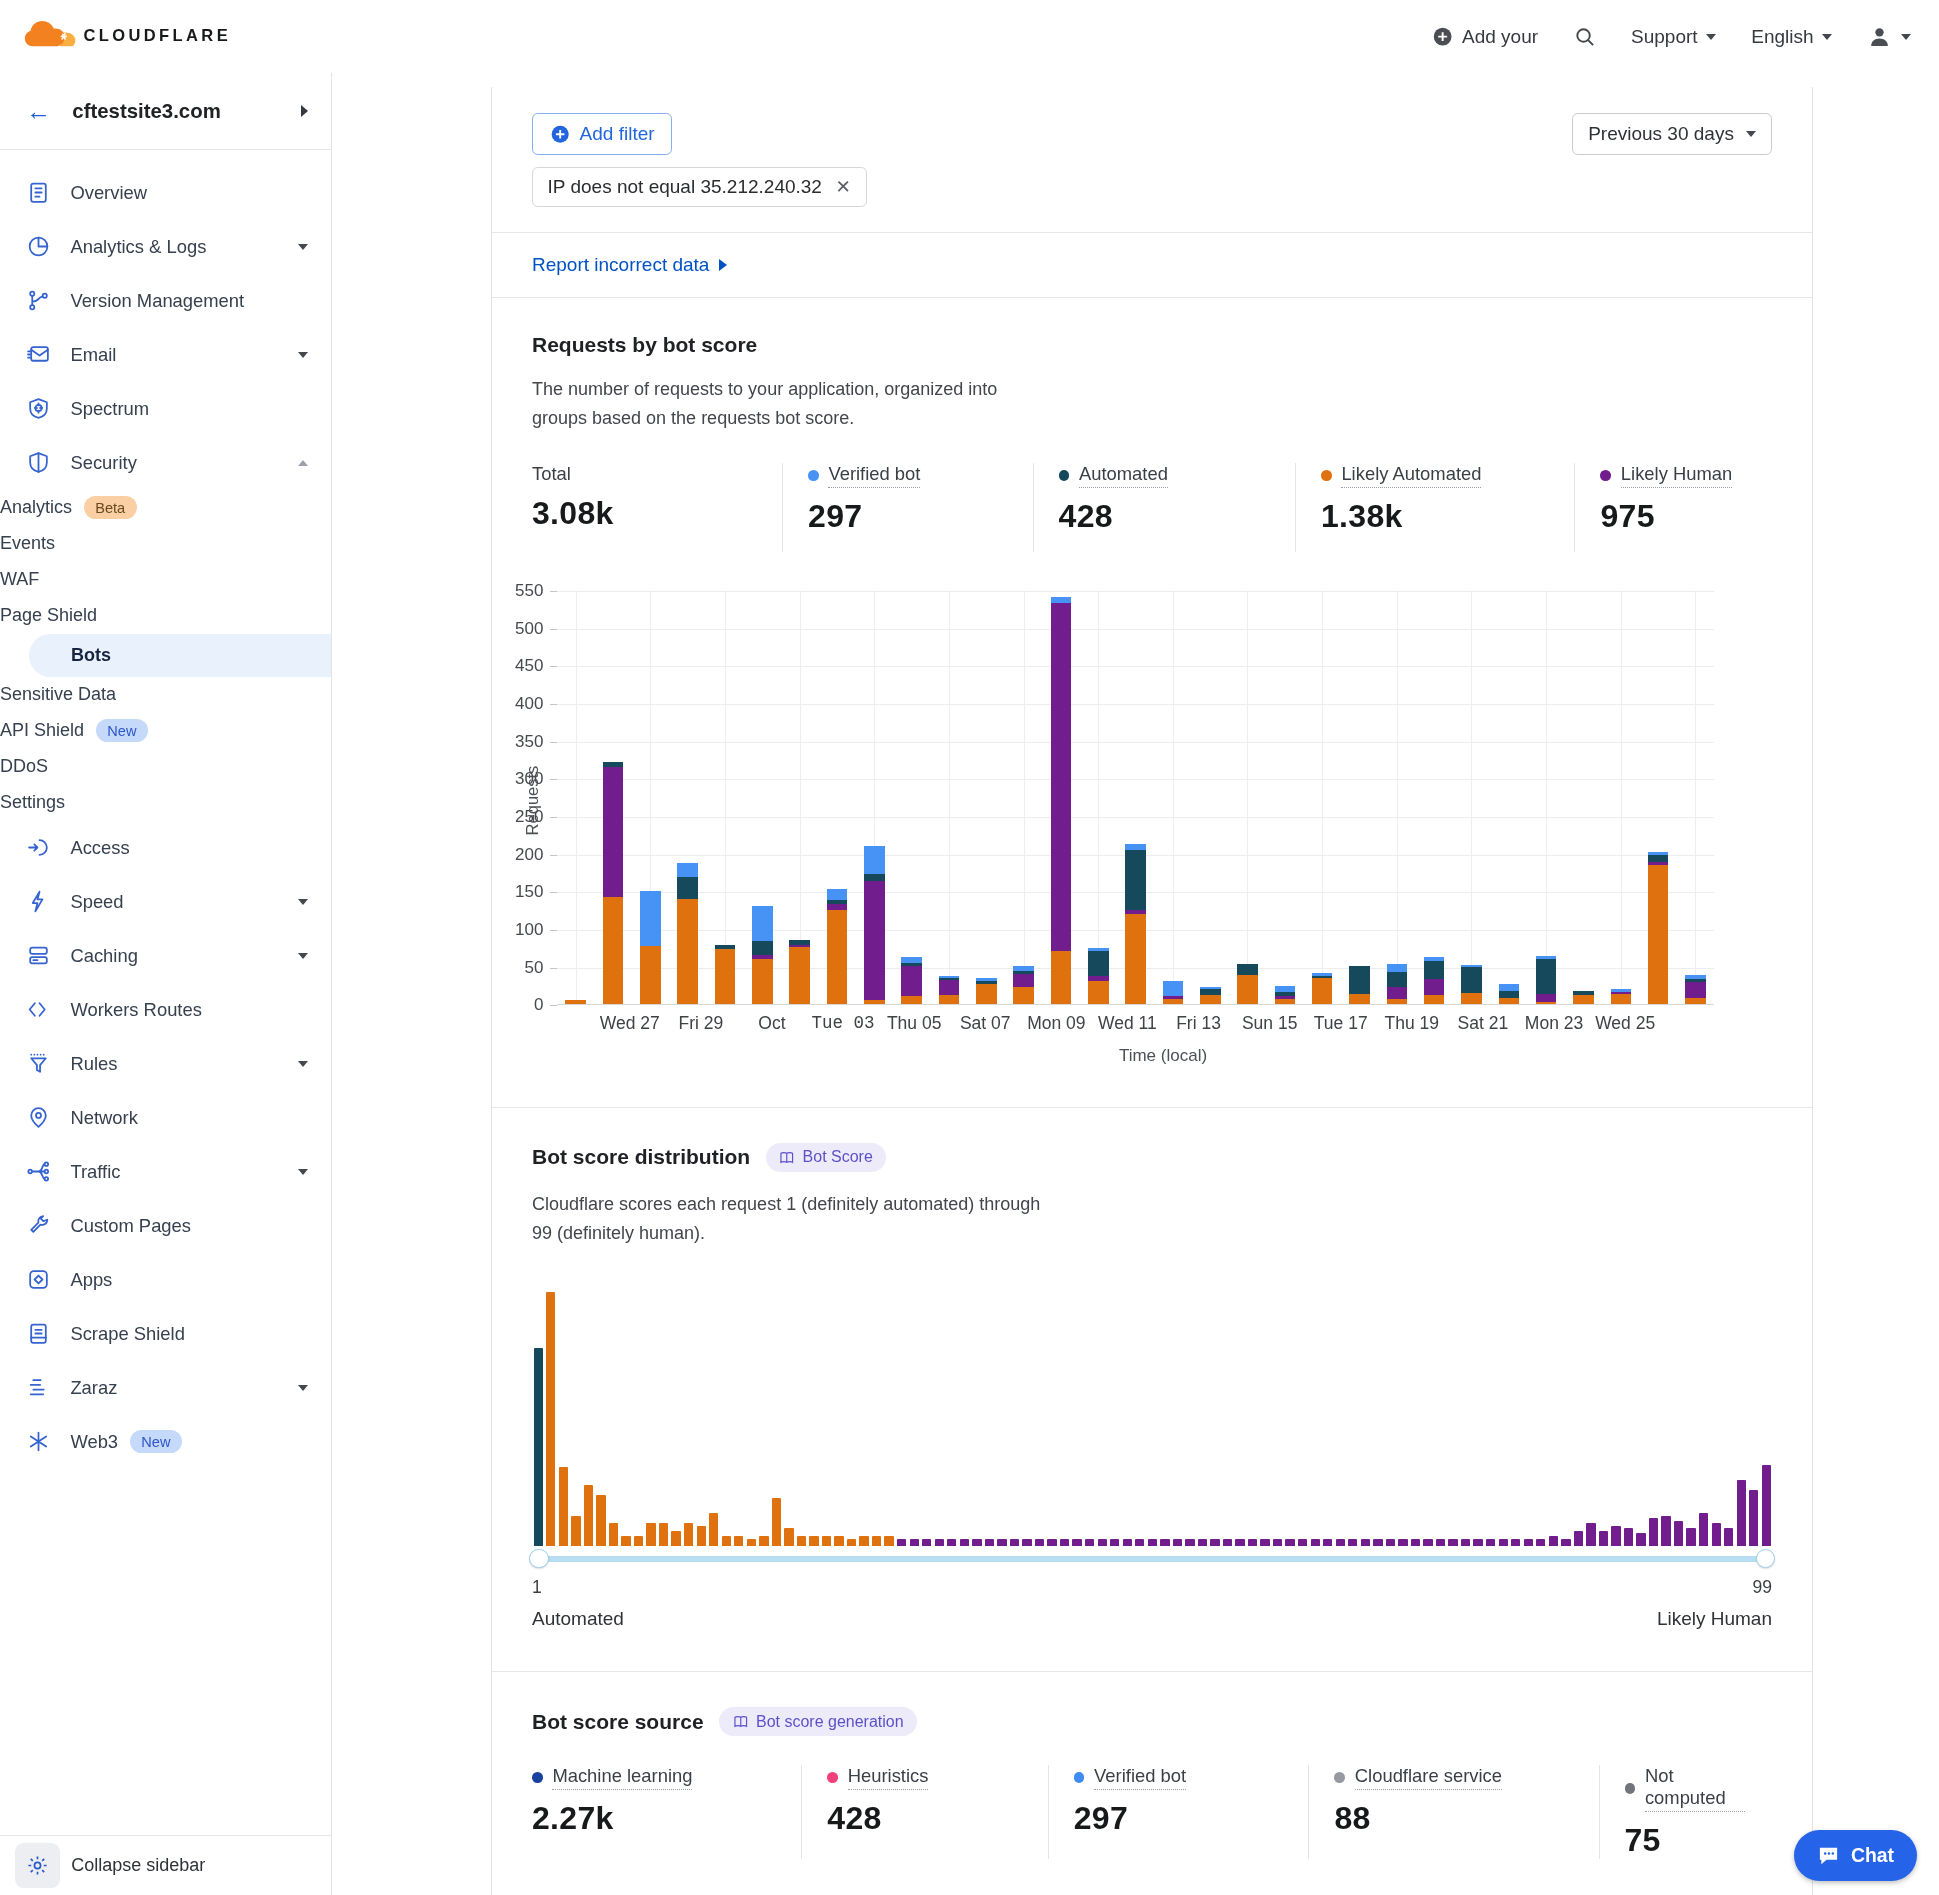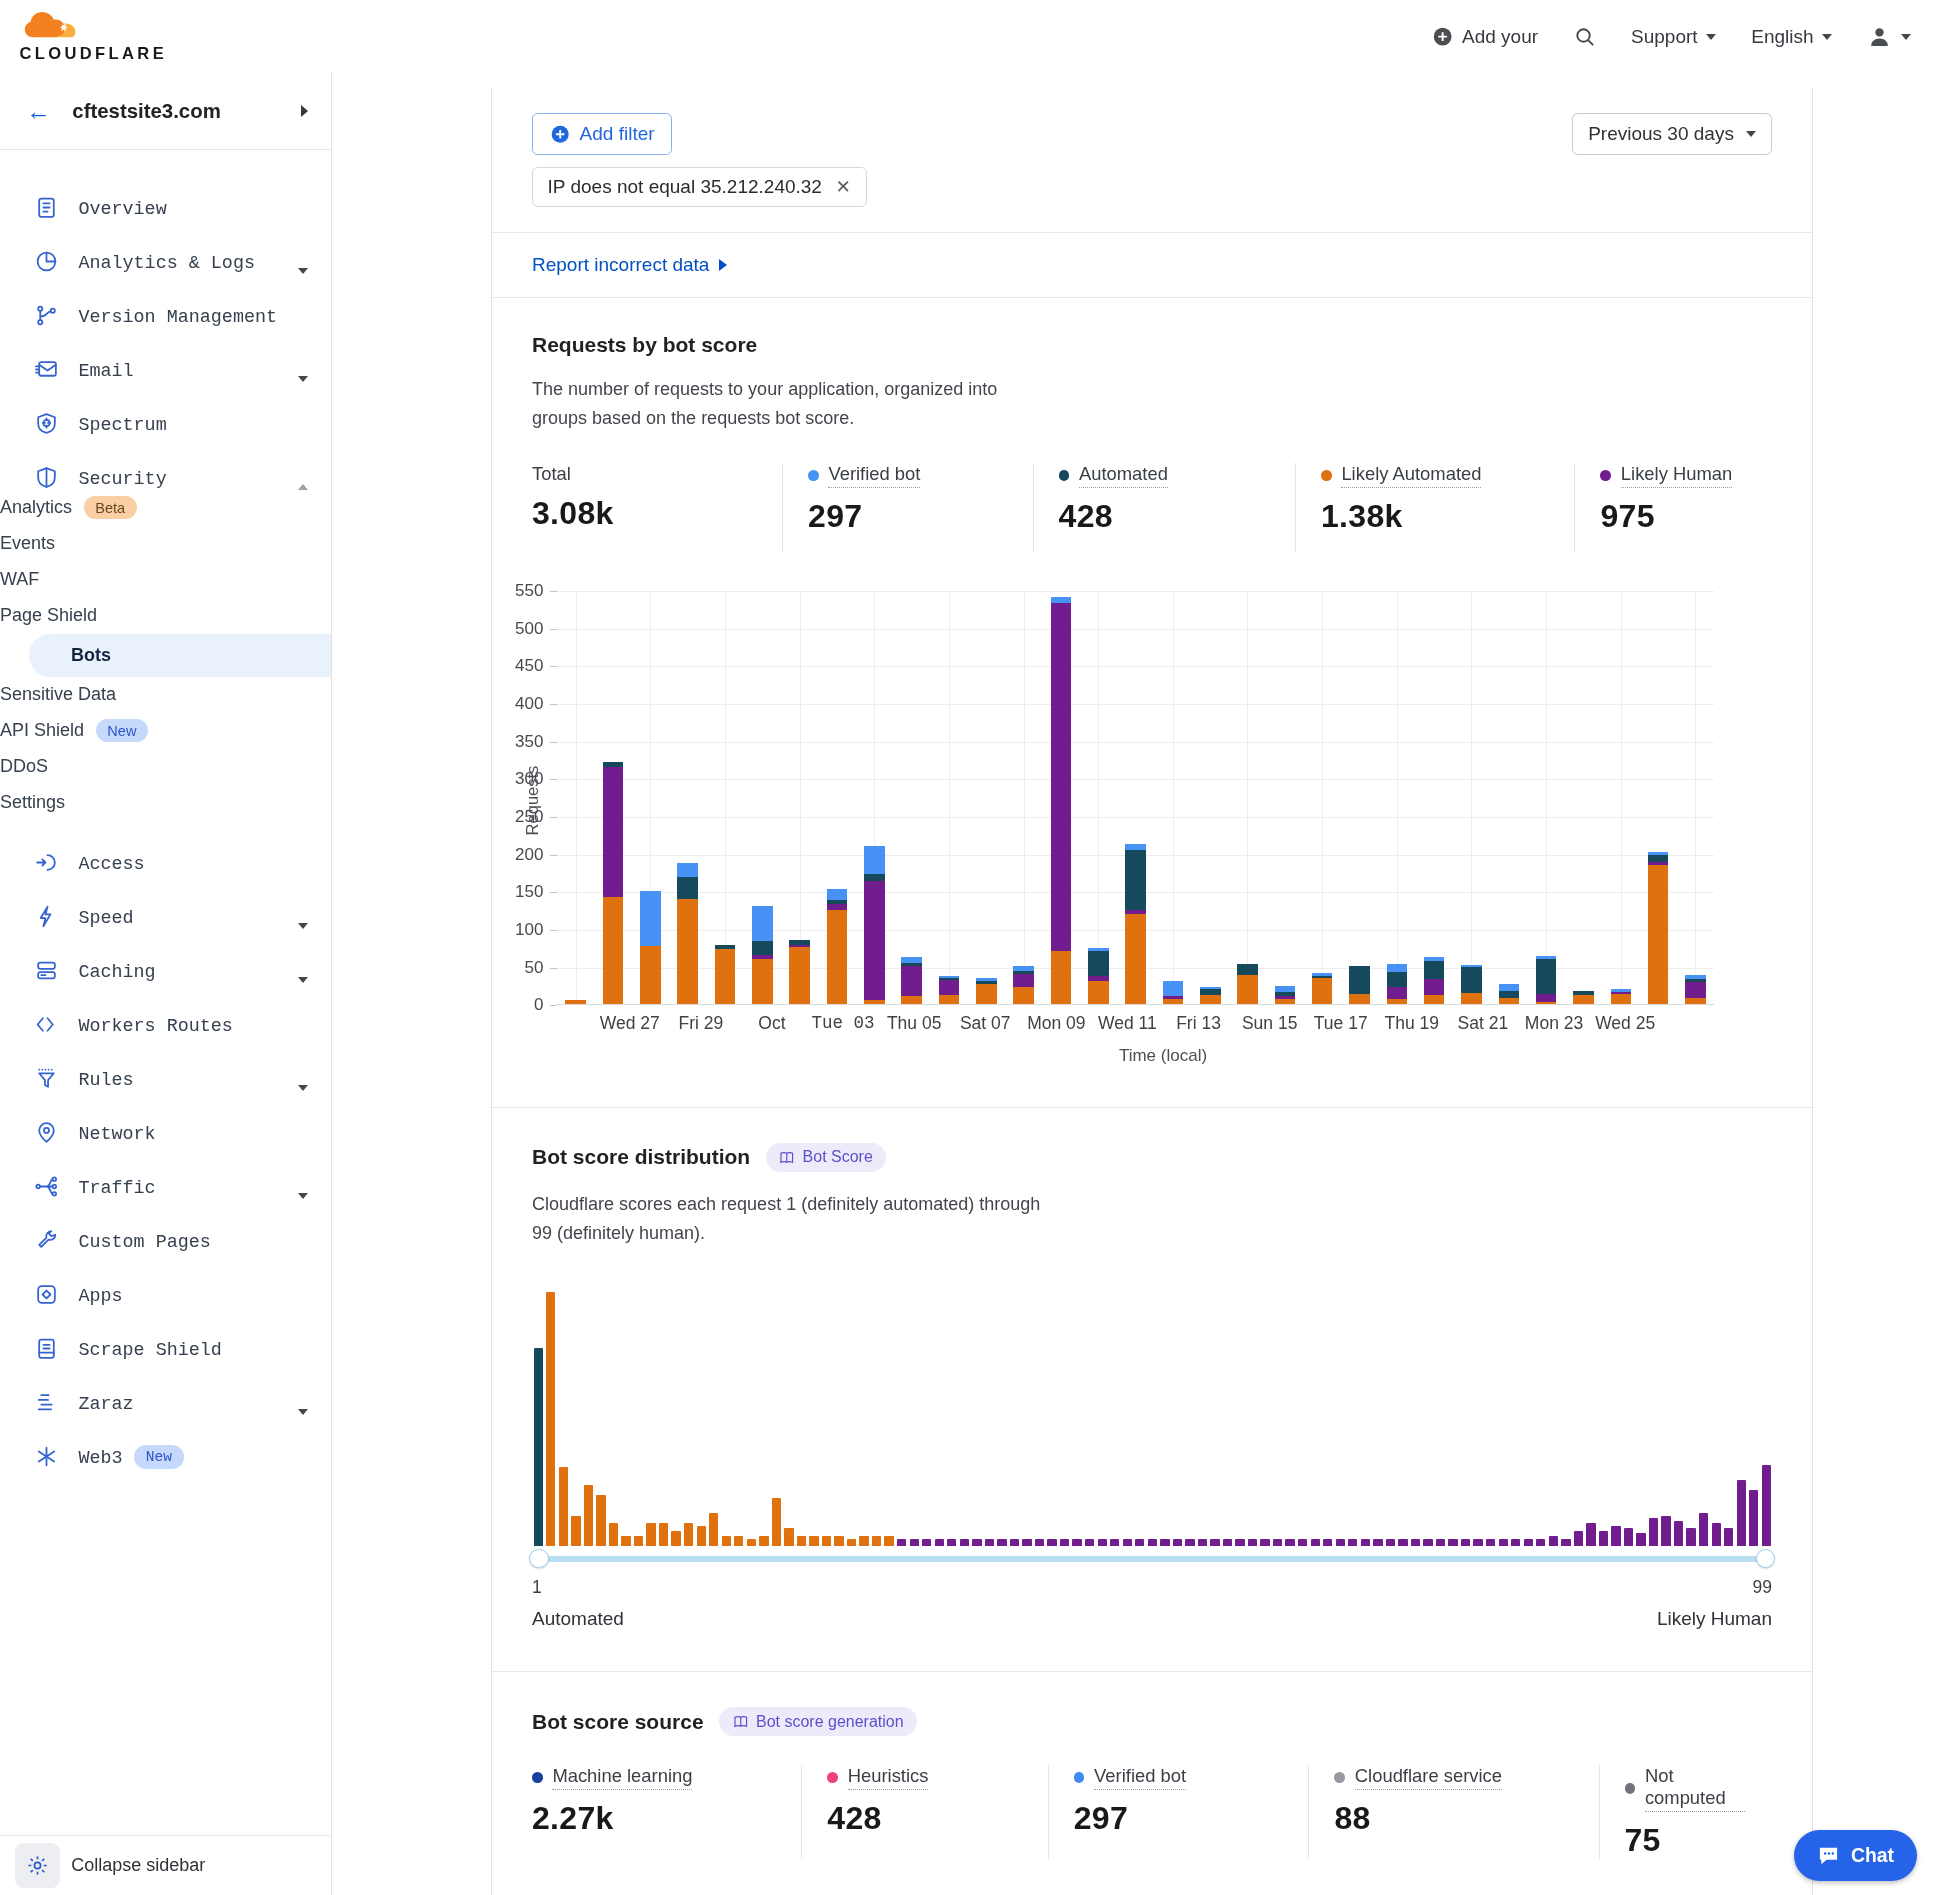--- a/index.html
+++ b/index.html
@@ -1,36 +1,36 @@
 <!DOCTYPE html>
 <html><head>
 <meta charset="utf-8">
 <style>
   * { margin:0; padding:0; box-sizing:border-box; }
   html,body { width:1940px; height:1895px; }
   body { font-family:"Liberation Sans","DejaVu Sans",sans-serif; background:#fff; color:#24272b; position:relative; overflow:hidden; }
 
   
   .topnav { position:absolute; top:0; left:0; width:1940px; height:73px; background:#fff; display:flex; align-items:center; }
-  .logo { display:flex; flex-direction:column; align-items:flex-start; margin-left:19.4px; }
+  .logo { display:flex; flex-direction:row; align-items:center; margin-left:19.4px; }
   .logo .wordmark { font-size:16.5px; font-weight:700; letter-spacing:3.4px; color:#17191b; margin-top:-1.9px; }
   .topnav-right { margin-left:auto; display:flex; align-items:center; gap:35px; margin-right:29px; font-size:19px; color:#36393f; }
   .nav-item { display:flex; align-items:center; gap:8.7px; cursor:pointer; }
   .tri-down { width:0; height:0; border-left:5.8px solid transparent; border-right:5.8px solid transparent; border-top:6.8px solid #44474c; display:inline-block; }
   .icon { display:inline-flex; align-items:center; justify-content:center; }
   .icon svg { display:block; }
 
   
   .sidebar { position:absolute; top:73px; left:0; width:332px; bottom:0; background:#fff; border-right:1px solid #e3e3e7; }
   .site-row { height:77px; display:flex; align-items:center; border-bottom:1px solid #e6e6e9; padding:0 23px 0 26px; }
   .site-row .back { color:#1a5fd7; font-size:25px; cursor:pointer; line-height:1; }
   .site-row .site { font-size:20.4px; font-weight:700; color:#202225; margin-left:21.3px; }
   .site-row .chev-r { margin-left:auto; width:0; height:0; border-top:6.8px solid transparent; border-bottom:6.8px solid transparent; border-left:7.8px solid #35383d; }
   .menu { padding-top:15.5px; }
-  .mi { height:54px; display:flex; align-items:flex-end; padding:0 23px 0 34px; cursor:pointer; color:#36404e; font-size:18.4px;font-family:Liberation Mono, monospace; }
+  .mi { height:54px; display:flex; align-items:center; padding:0 23px 0 26px; cursor:pointer; color:#36404e; font-size:18.4px; }
   .mi .mic { width:25px; height:25px; color:#3563cf; margin-right:19.4px; flex:0 0 25px; }
   .mi .lbl { white-space:nowrap; }
   .mi .caret { margin-left:auto; }
   .caret-up { width:0; height:0; border-left:5.8px solid transparent; border-right:5.8px solid transparent; border-bottom:6.8px solid #9aa1ab; }
   .sub { height:36px; display:flex; align-items:center; font-size:18px; color:#36404e; cursor:pointer; }
   .sub.active { background:#e9f1fd; border-radius:21.3px 0 0 21.3px; margin-left:29px; padding-left:42px; font-weight:700; color:#16253f; height:43px; }
   .badge { border-radius:12.6px; font-size:14.6px; padding:3.9px 11.6px; margin-left:11.6px; white-space:nowrap; }
   .badge.beta { background:#f9cfa3; color:#69491f; }
   .badge.new  { background:#c5d9fb; color:#2d55c8; }
   .side-footer { position:absolute; bottom:0; left:0; width:100%; height:60px; border-top:1px solid #e6e6e9; display:flex; align-items:center; padding-left:14.6px; background:#fff; }

